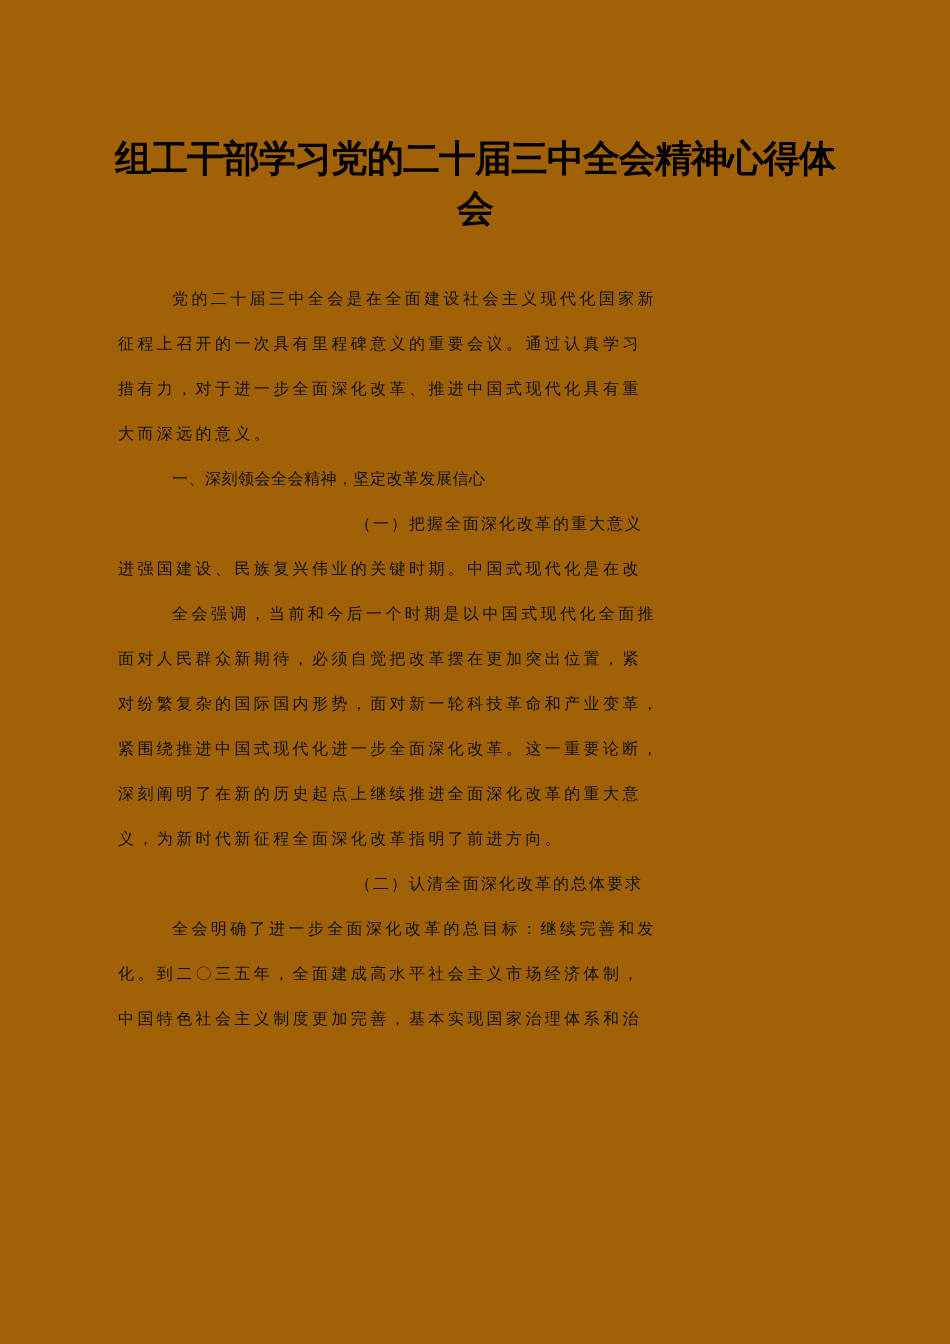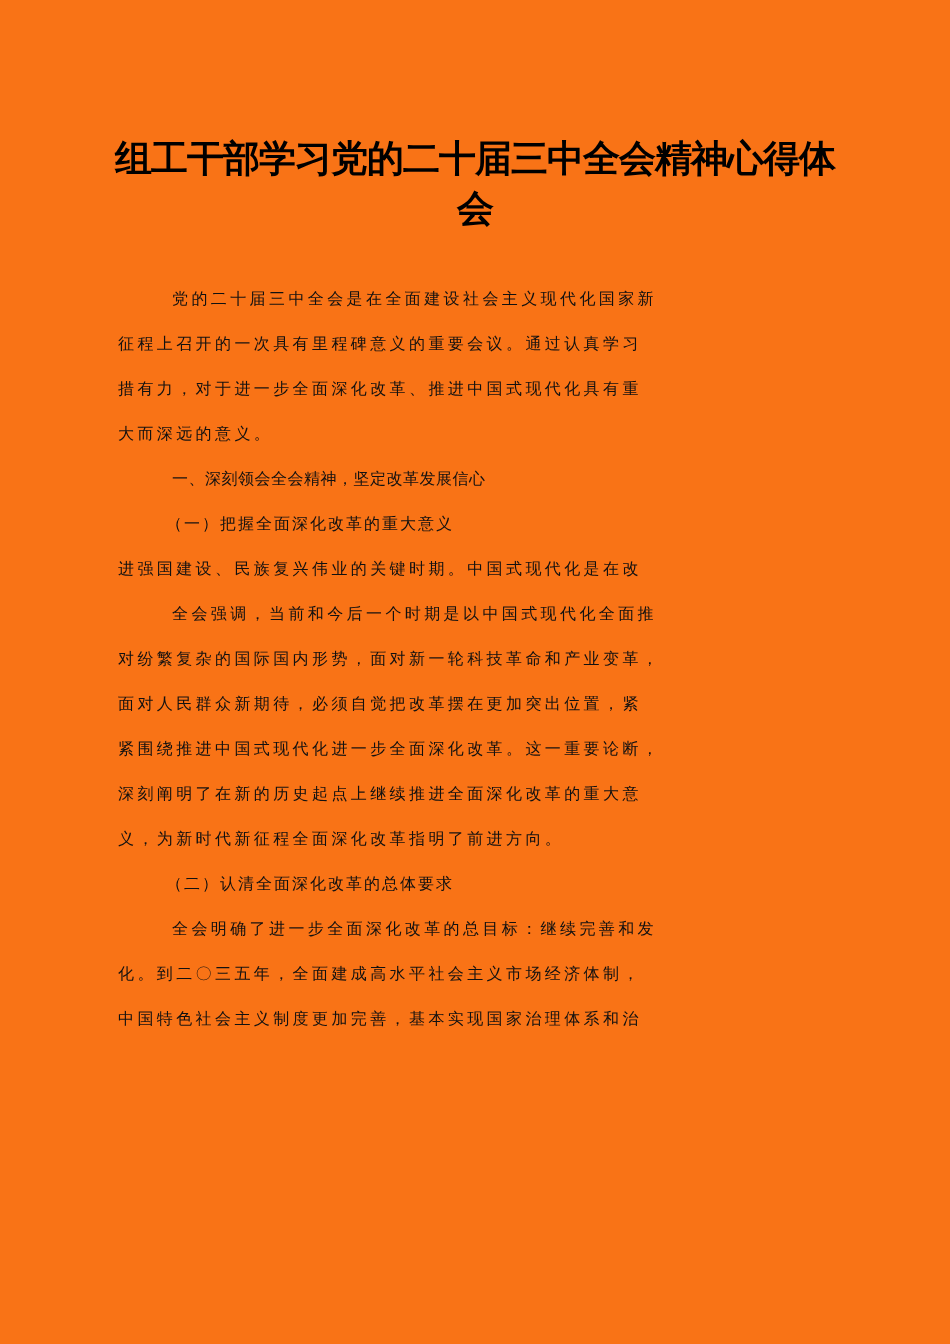--- a/index.html
+++ b/index.html
@@ -1,53 +1,53 @@
 <!DOCTYPE html>
 <html><head>
 <meta charset="utf-8">
 <style>
   html, body { margin: 0; padding: 0; background: #ffffff; }
   body { width: 950px; height: 1344px; position: relative; overflow: hidden; color: #111; }
-  .page { position: absolute; left: 0; top: 0; width: 950px; height: 1344px; background: #f97316; }
+  .page { position: absolute; left: 0; top: 0; width: 950px; height: 1344px; background: #a16207; }
   .title {
     position: absolute; left: 112px; width: 726px; top: 133px;
     font-family: "DejaVu Serif", "Liberation Serif", serif;
     font-weight: bold; font-size: 37px; line-height: 50px;
     text-align: center; letter-spacing: -1px; color: #000;
   }
   .body {
     position: absolute; left: 118px; width: 714px; top: 276px;
     font-family: "DejaVu Sans", "Liberation Sans", sans-serif;
     font-size: 16px; line-height: 45px; color: #111;
   }
   .line { display: block; white-space: nowrap; height: 45px; letter-spacing: 3.4px; }
   .indent { padding-left: 54px; }
   .h1 { font-weight: normal; letter-spacing: 0.5px; padding-left: 54px; }
-  .h2 { padding-left: 48px; letter-spacing: 2px; }
+  .h2 { padding-left: 48px; letter-spacing: 2px; text-align: center; }
 </style>
 </head>
 <body>
 
 <div class="page">
   <div class="title">
     <div>组工干部学习党的二十届三中全会精神心得体</div>
     <div>会</div>
   </div>
 
   <div class="body">
     <span class="line indent">党的二十届三中全会是在全面建设社会主义现代化国家新</span>
     <span class="line">征程上召开的一次具有里程碑意义的重要会议。通过认真学习</span>
     <span class="line">措有力，对于进一步全面深化改革、推进中国式现代化具有重</span>
     <span class="line">大而深远的意义。</span>
     <span class="line h1">一、深刻领会全会精神，坚定改革发展信心</span>
     <span class="line h2">（一）把握全面深化改革的重大意义</span>
     <span class="line">进强国建设、民族复兴伟业的关键时期。中国式现代化是在改</span>
     <span class="line indent">全会强调，当前和今后一个时期是以中国式现代化全面推</span>
+    <span class="line">面对人民群众新期待，必须自觉把改革摆在更加突出位置，紧</span>
     <span class="line">对纷繁复杂的国际国内形势，面对新一轮科技革命和产业变革，</span>
-    <span class="line">面对人民群众新期待，必须自觉把改革摆在更加突出位置，紧</span>
     <span class="line">紧围绕推进中国式现代化进一步全面深化改革。这一重要论断，</span>
     <span class="line">深刻阐明了在新的历史起点上继续推进全面深化改革的重大意</span>
     <span class="line">义，为新时代新征程全面深化改革指明了前进方向。</span>
     <span class="line h2">（二）认清全面深化改革的总体要求</span>
     <span class="line indent">全会明确了进一步全面深化改革的总目标：继续完善和发</span>
     <span class="line">化。到二〇三五年，全面建成高水平社会主义市场经济体制，</span>
     <span class="line">中国特色社会主义制度更加完善，基本实现国家治理体系和治</span>
   </div>
 </div>
 

